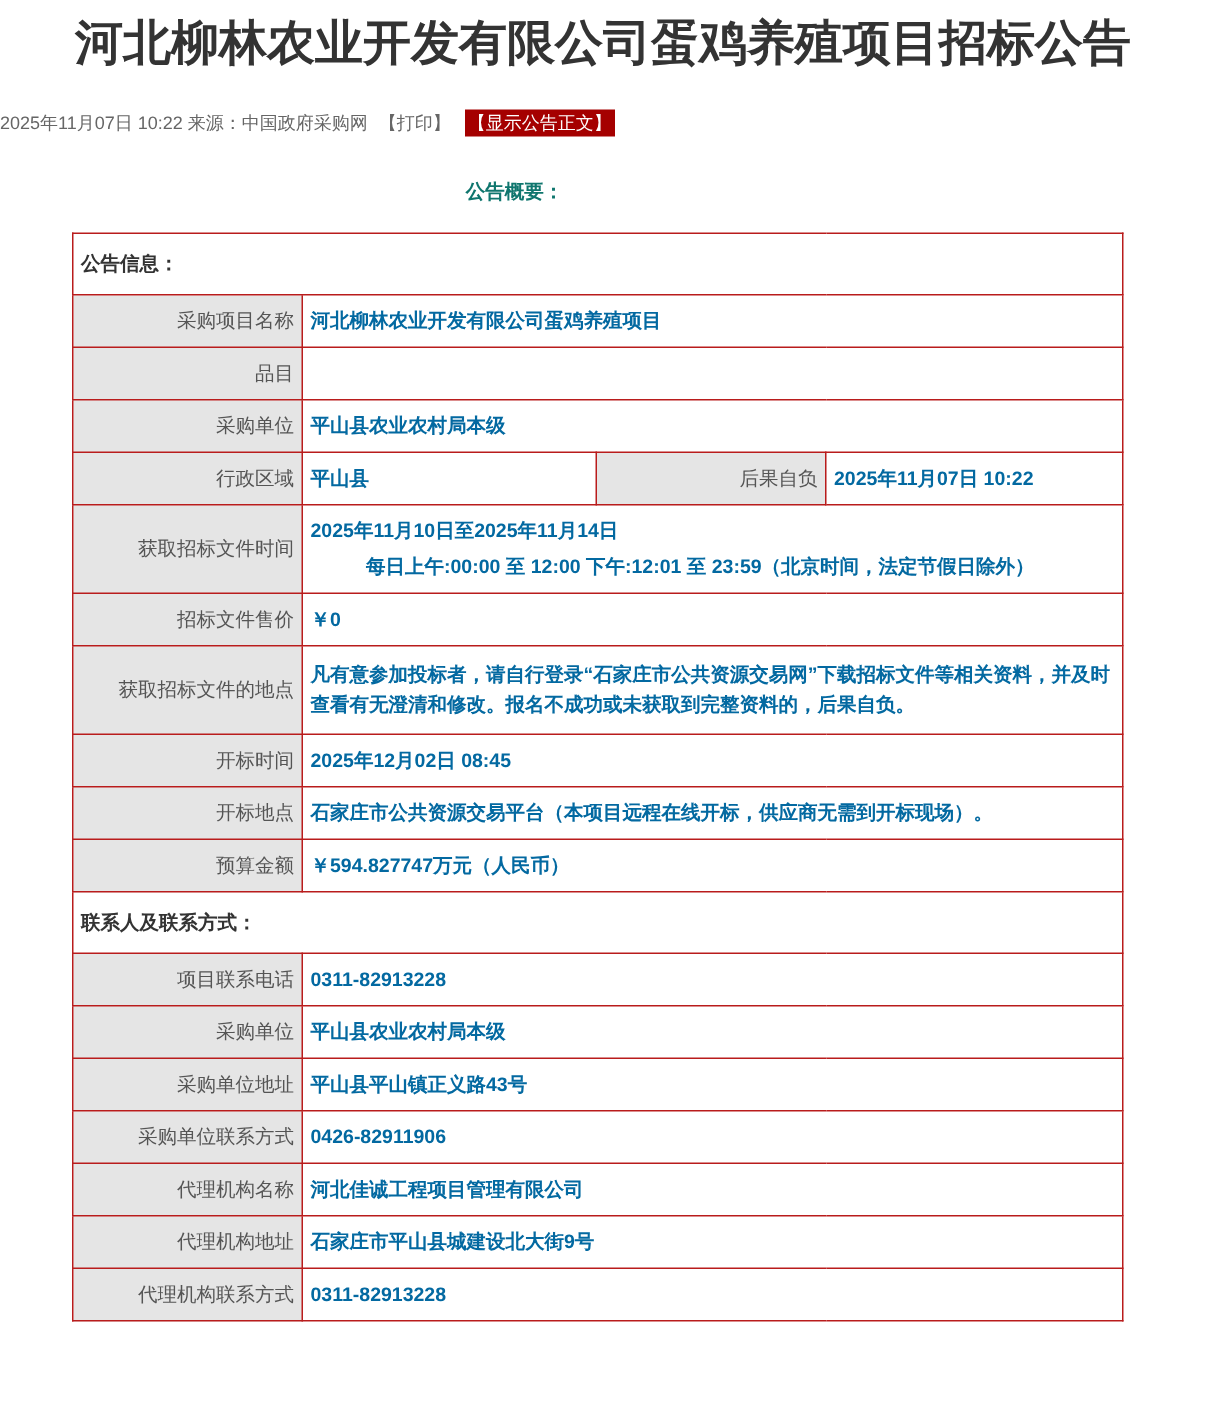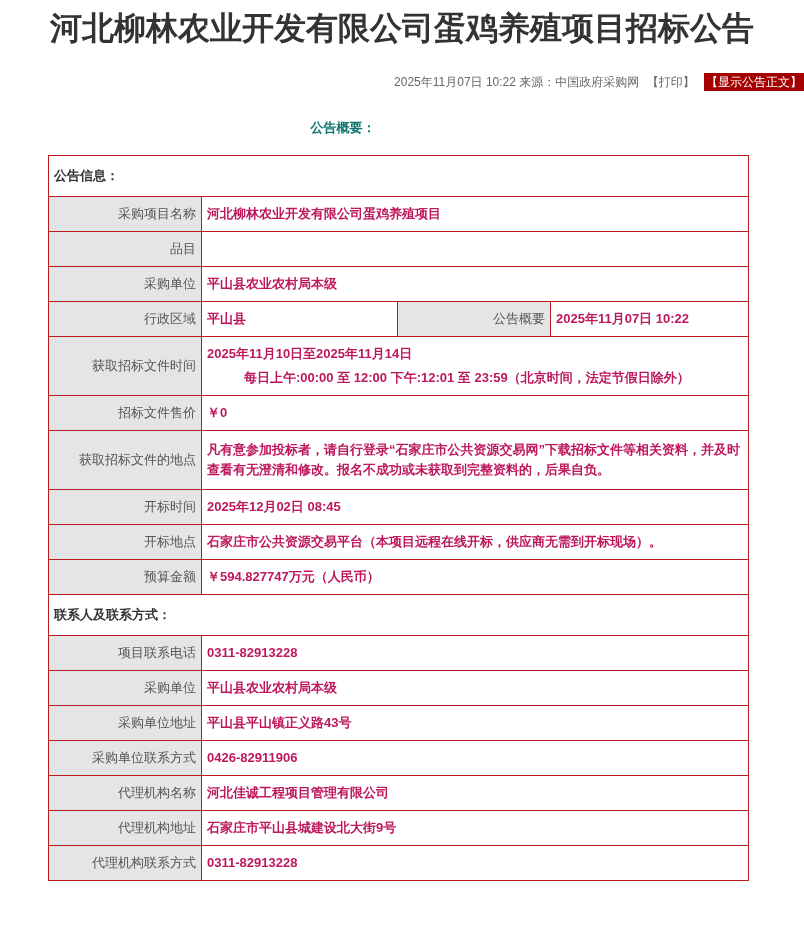--- a/index.html
+++ b/index.html
@@ -9,21 +9,21 @@
     color: #333333;
     position: relative;
   }
   .title {
     position: absolute; left: 0; top: 10px; width: 804px;
     text-align: center; font-size: 32px; font-weight: bold; color: #333;
     letter-spacing: 0px; line-height: 36px;
   }
   .meta {
     position: absolute; left: 0; top: 73px; width: 804px;
-    text-align: right; font-size: 12px; color: #666; line-height: 18px;
+    text-align: left; font-size: 12px; color: #666; line-height: 18px;
   }
   .meta span { display: inline-block; }
   .meta .print { margin-left: 4px; cursor: pointer; }
   .meta .show-body {
     background: #a50000; color: #ffffff; padding: 0 2px; margin-left: 6px; cursor: pointer;
   }
   .summary-title {
     position: absolute; left: 0; top: 119px; width: 686px; text-align: center;
     font-size: 13px; font-weight: bold; color: #0f766e;
   }
@@ -33,21 +33,21 @@
   }
   table.info td {
     border: 1px solid #b91c1c; padding: 0 5px; vertical-align: middle; line-height: 20px;
   }
   td.section {
     height: 40px; font-weight: bold; color: #333; background: #ffffff;
   }
   td.lbl {
     background: #e5e5e5; text-align: right; color: #555; padding-right: 4px; white-space: nowrap;
   }
-  td.val { font-weight: bold; color: #be185d; background: #fff; }
+  td.val { font-weight: bold; color: #0369a1; background: #fff; }
   tr.r td { height: 34px; }
   tr.r2 td { height: 58px; }
   .line2 { display: block; margin-top: 4px; margin-left: 37px; }
   .para { line-height: 24px; }
 </style>
 </head>
 <body>
 
 <div class="title">河北柳林农业开发有限公司蛋鸡养殖项目招标公告</div>
 
@@ -79,21 +79,21 @@
     <td class="lbl">品目</td>
     <td class="val" colspan="3"></td>
   </tr>
   <tr class="r">
     <td class="lbl">采购单位</td>
     <td class="val" colspan="3">平山县农业农村局本级</td>
   </tr>
   <tr class="r">
     <td class="lbl">行政区域</td>
     <td class="val">平山县</td>
-    <td class="lbl">公告概要</td>
+    <td class="lbl">后果自负</td>
     <td class="val">2025年11月07日 10:22</td>
   </tr>
   <tr class="r2">
     <td class="lbl">获取招标文件时间</td>
     <td class="val" colspan="3">
       <span>2025年11月10日至2025年11月14日</span>
       <span class="line2">每日上午:00:00 至 12:00  下午:12:01 至 23:59（北京时间，法定节假日除外）</span>
     </td>
   </tr>
   <tr class="r">

